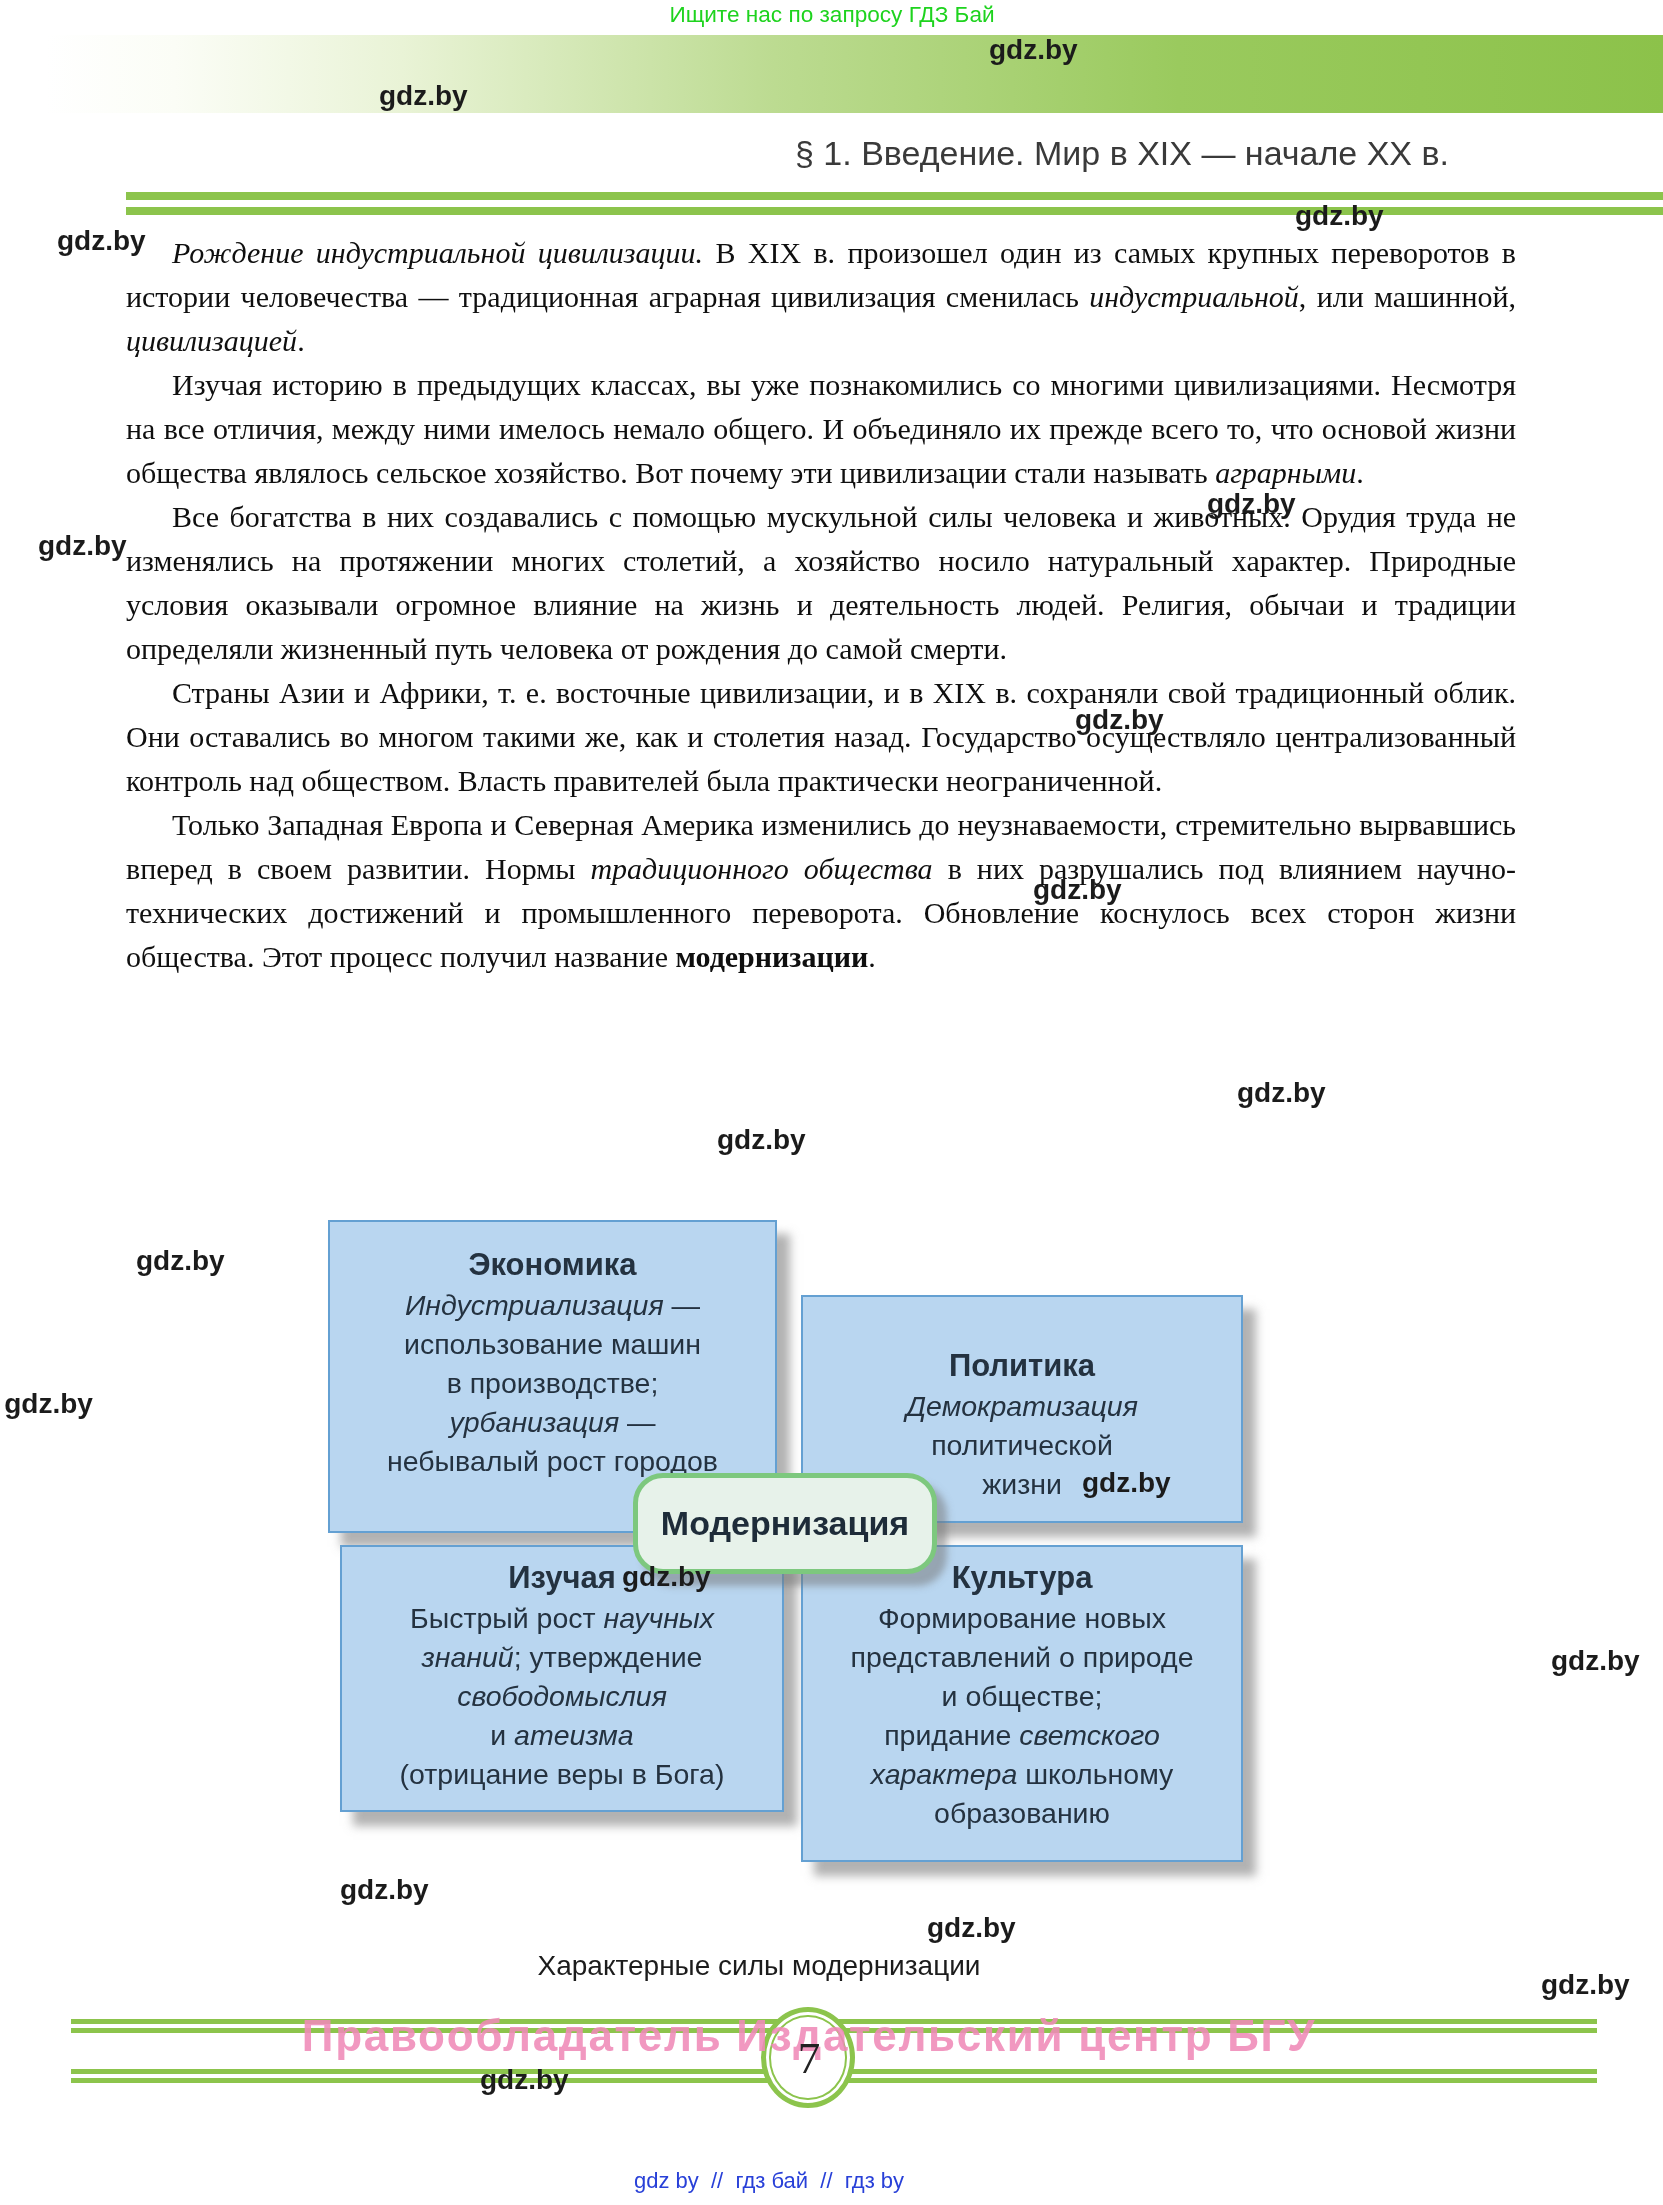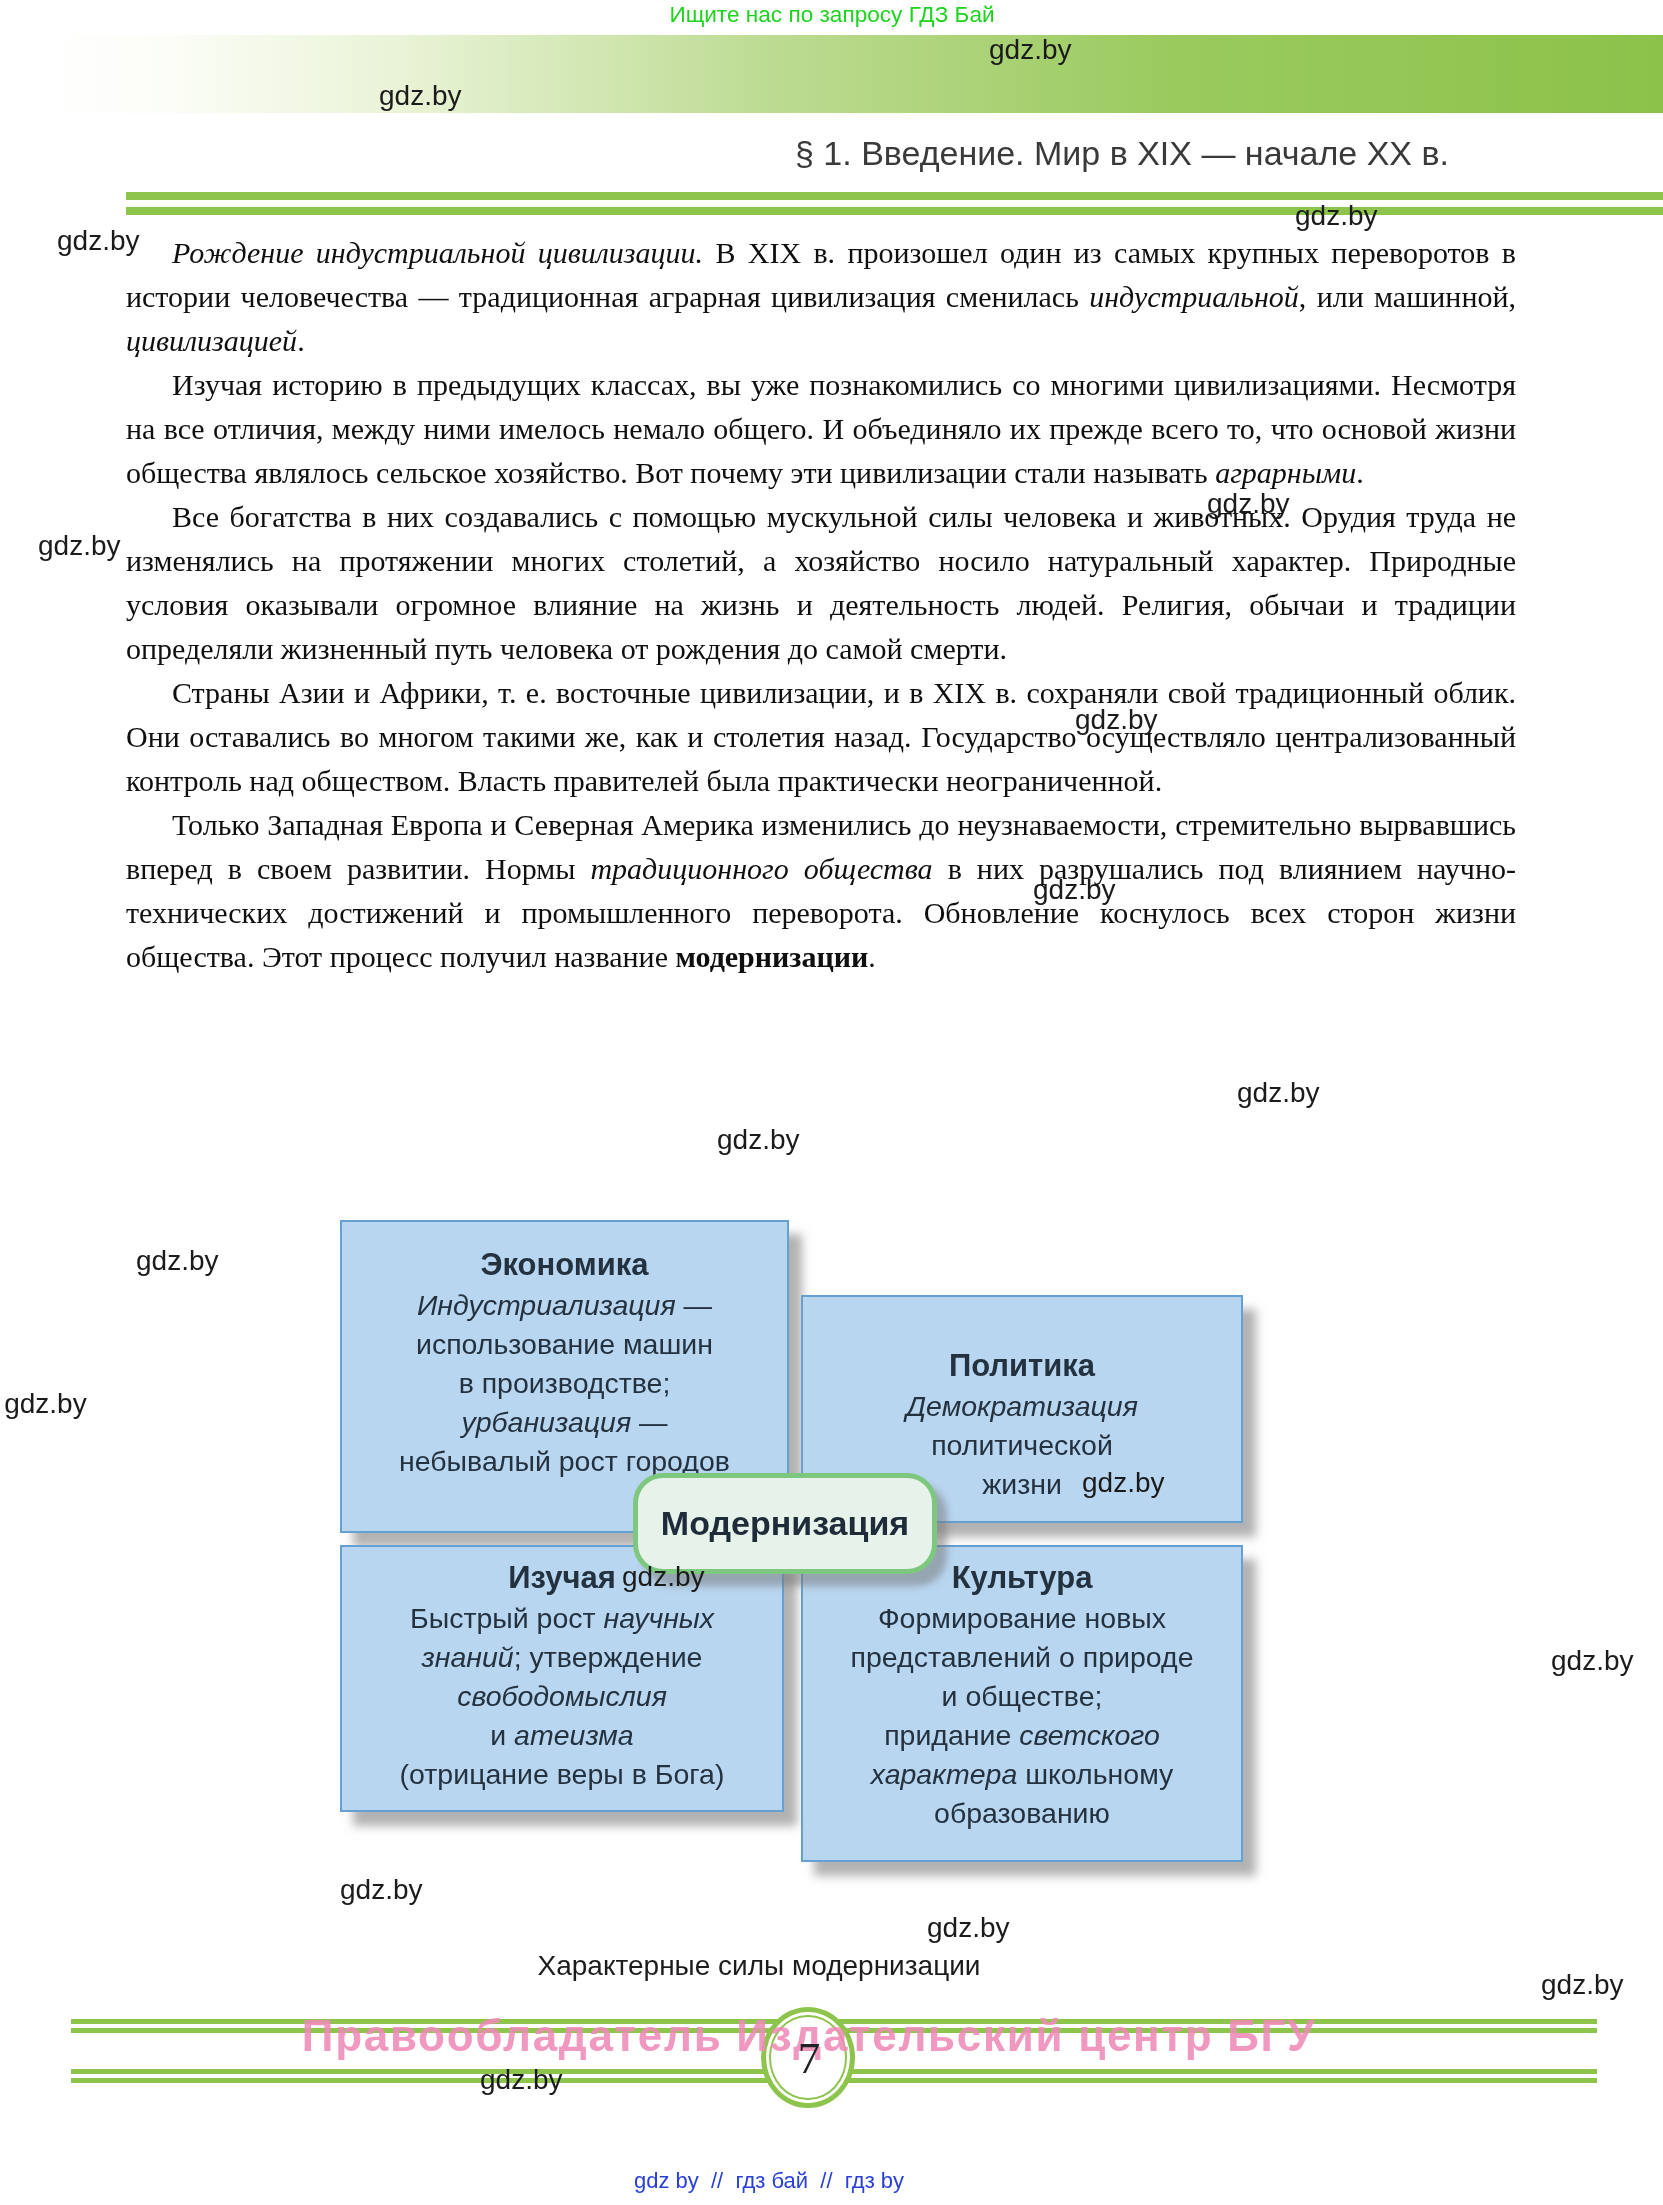--- a/index.html
+++ b/index.html
@@ -22,28 +22,28 @@
   .rule{position:absolute;left:126px;right:0;height:7.5px;background:#8cc44c;}
   .rule-a{top:192px}.rule-b{top:207px}
 
   
   .body-text{position:absolute;left:126px;top:231px;width:1390px;
              font-family:"Liberation Serif",serif;font-size:30px;line-height:44px;
              color:#0f0f0f;text-align:justify;}
   .body-text p{margin:0;text-indent:46px;}
 
   
-  .wm{position:absolute;font-size:28px;color:#1b1b1b;white-space:nowrap;z-index:8;}
+  .wm{position:absolute;font-size:28px;color:#1b1b1b;white-space:nowrap;z-index:8;font-weight:bold;}
 
   
   .dbox{position:absolute;background:#b9d6f0;border:2.5px solid #64a0d2;box-sizing:border-box;
         box-shadow:12.6px 14.3px 9.2px rgba(115,115,115,.55);color:#243240;text-align:center;
         font-size:28.5px;line-height:39px;}
   .dbox-title{font-weight:bold;font-size:31px;line-height:37px;margin-bottom:3.4px;color:#243240;}
-  .box-economy {left:340px;top:1220px;width:449px;height:313px;padding-top:23.5px;z-index:1;}
+  .box-economy {left:328px;top:1220px;width:449px;height:313px;padding-top:23.5px;z-index:1;}
   .box-politics{left:801px;top:1295px;width:442px;height:228px;padding-top:50px;z-index:1;}
   .box-science {left:340px;top:1545px;width:444px;height:267px;padding-top:11.7px;z-index:2;}
   .box-culture {left:801px;top:1545px;width:442px;height:317px;padding-top:11.7px;z-index:2;}
 
   
   .dnode{position:absolute;left:633px;top:1473px;width:304px;height:101px;background:#e7f2ea;
          border:5px solid #7dc87e;border-radius:30px;box-sizing:border-box;
          box-shadow:10px 11.7px 7.5px rgba(115,115,115,.5);display:flex;align-items:center;
          justify-content:center;font-weight:bold;font-size:34px;color:#1e2c39;z-index:4;}
 

